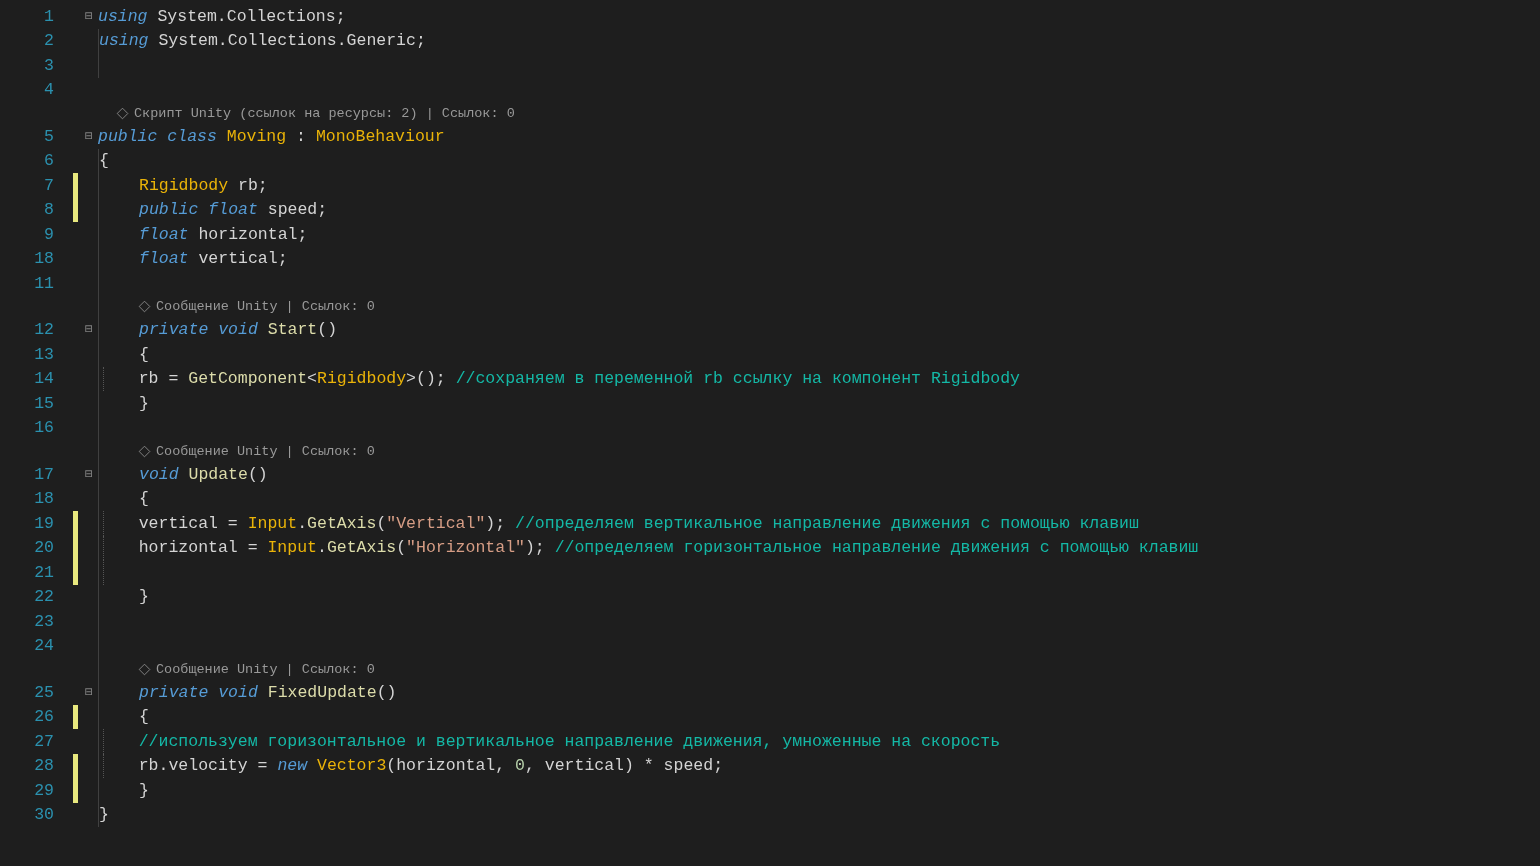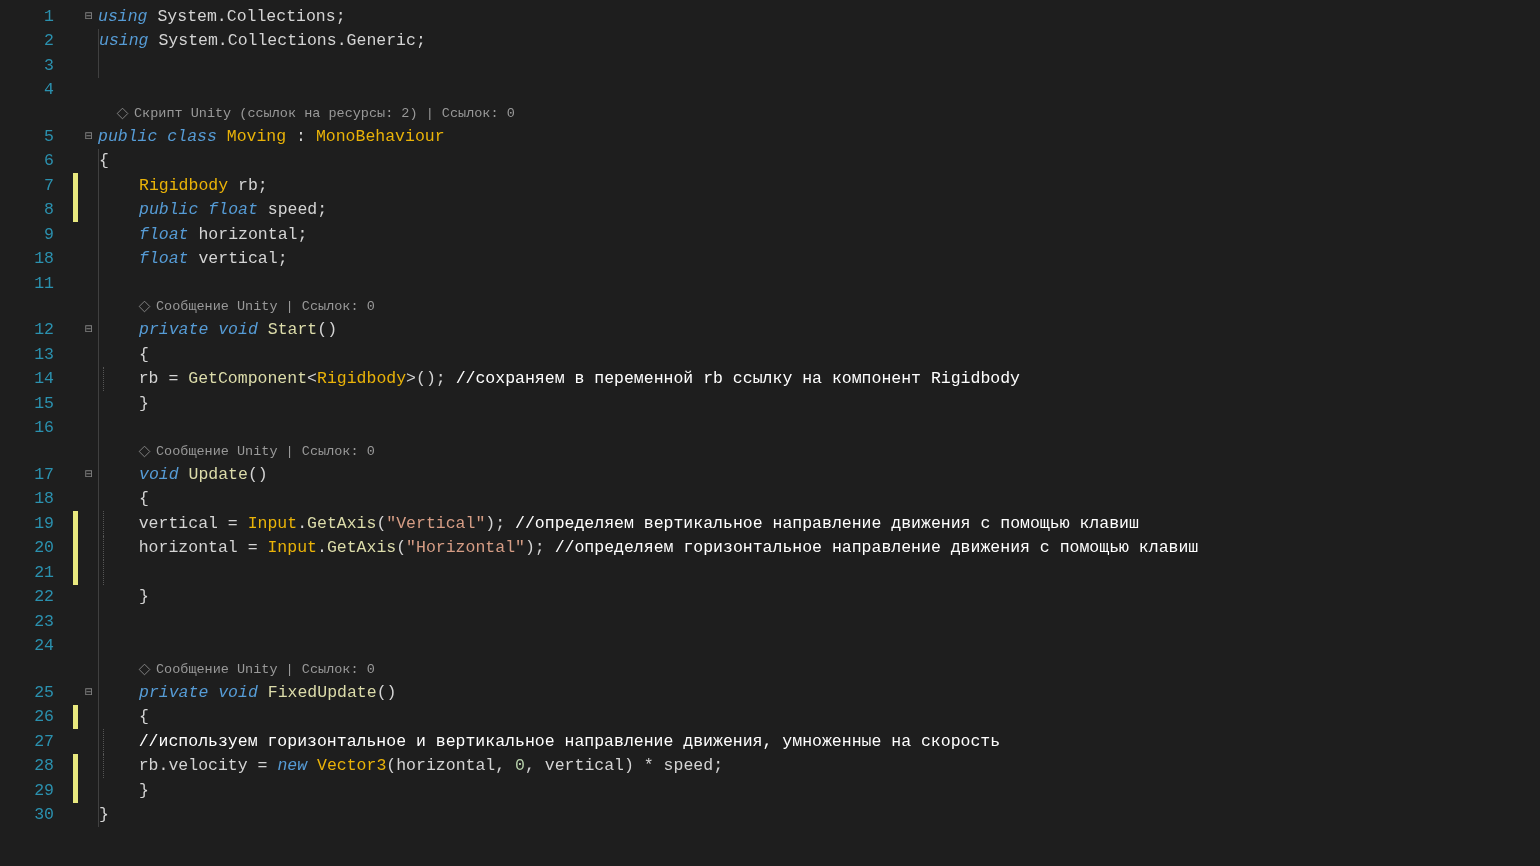--- a/index.html
+++ b/index.html
@@ -95,21 +95,21 @@
     border: 1px solid #999;
     transform: rotate(45deg) scale(0.75);
   }
 
   .kw-blue { color: #569cd6; font-style: italic; }
   .type { color: #eab308; }
   .method { color: #dcdcaa; }
   .ident { color: #d4d4d4; }
   .field { color: #d4d4d4; font-family: Liberation Mono, monospace; }
   .string { color: #d69d85; }
-  .comment { color: #ffffff; }
+  .comment { color: #14b8a6; }
   .number { color: #b5cea8; }
 </style>
 </head>
 <body>
 
 <div class="editor">
 
   <div class="row">
     <div class="gutter">1</div>
     <div class="change-bar"></div>

